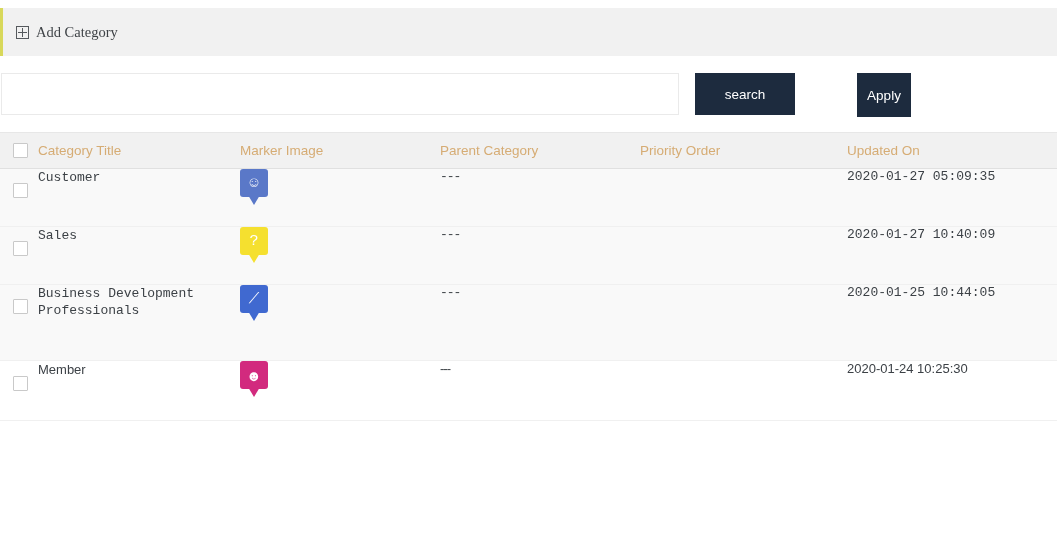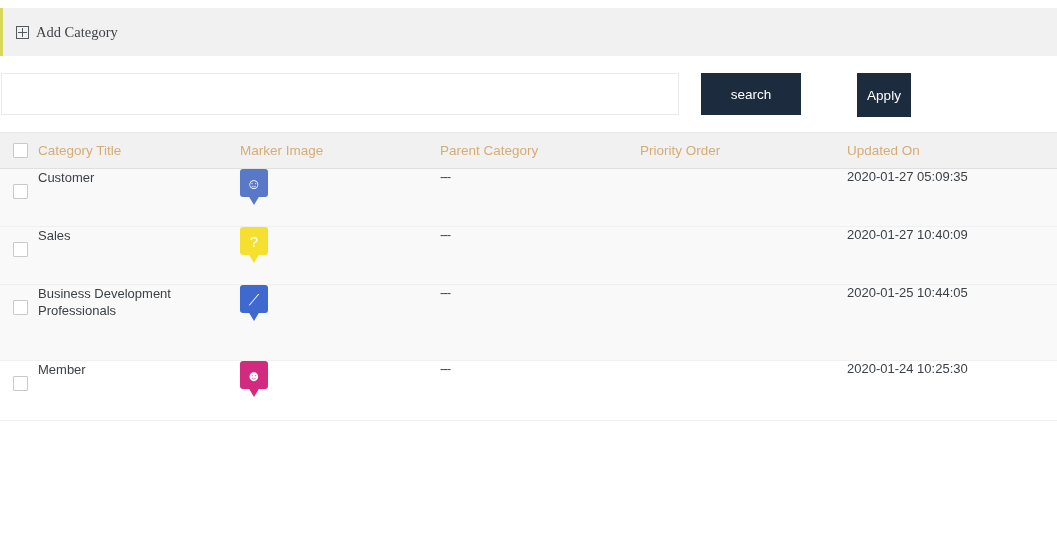--- a/index.html
+++ b/index.html
@@ -72,21 +72,21 @@
   .btn-dark {
     background: #1d2b3e;
     color: #ffffff;
     border: none;
     font-size: 13.5px;
     cursor: pointer;
     font-family: "Liberation Sans", sans-serif;
   }
   .search-btn {
     width: 100px; height: 42px;
-    margin-left: 22px;
+    margin-left: 16px;
   }
   .right-tools {
     position: absolute;
     left: 849px;
     top: 17px;
     display: flex;
     align-items: center;
   }
   .bulk-select {
     width: 101px; height: 41px;
@@ -121,21 +121,21 @@
     border-bottom: 1px solid #e0e0e0;
     cursor: pointer;
   }
   table.grid td {
     font-size: 13px;
     color: #3c4146;
     vertical-align: top;
     padding: 0;
     border-bottom: 1px solid #f0f0f0;
   }
-  tr.row-odd td { background: #f9f9f9; }
+  tr.row-odd td { background: #f9f9f9; font-family: Liberation Mono, monospace; }
   tr.row-even td { background: #ffffff; }
 
   .c-check { width: 38px; padding-left: 13px !important; }
   .c-title { width: 202px; }
   .c-marker { width: 200px; }
   .c-parent { width: 200px; }
   .c-priority { width: 207px; }
   .c-updated { width: 210px; }
 
   th .th-inner { padding-left: 0; }

